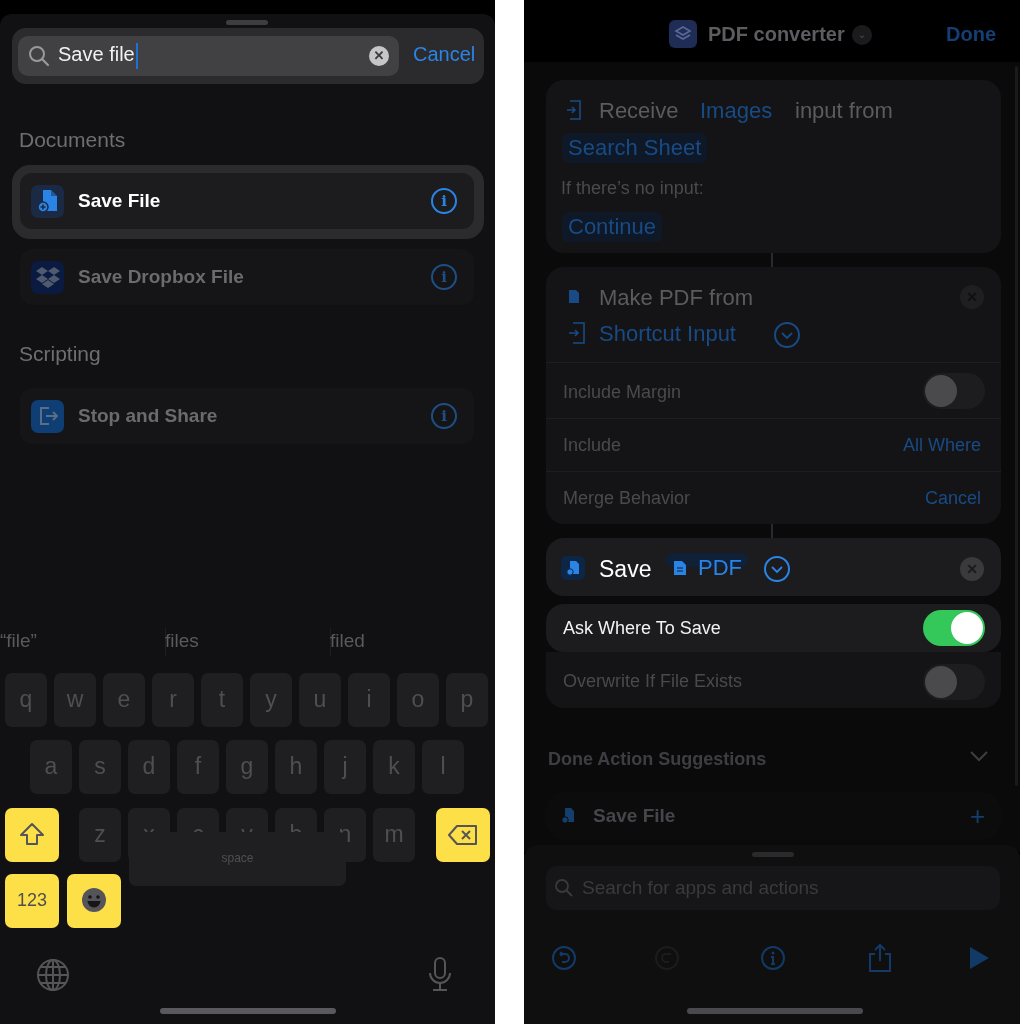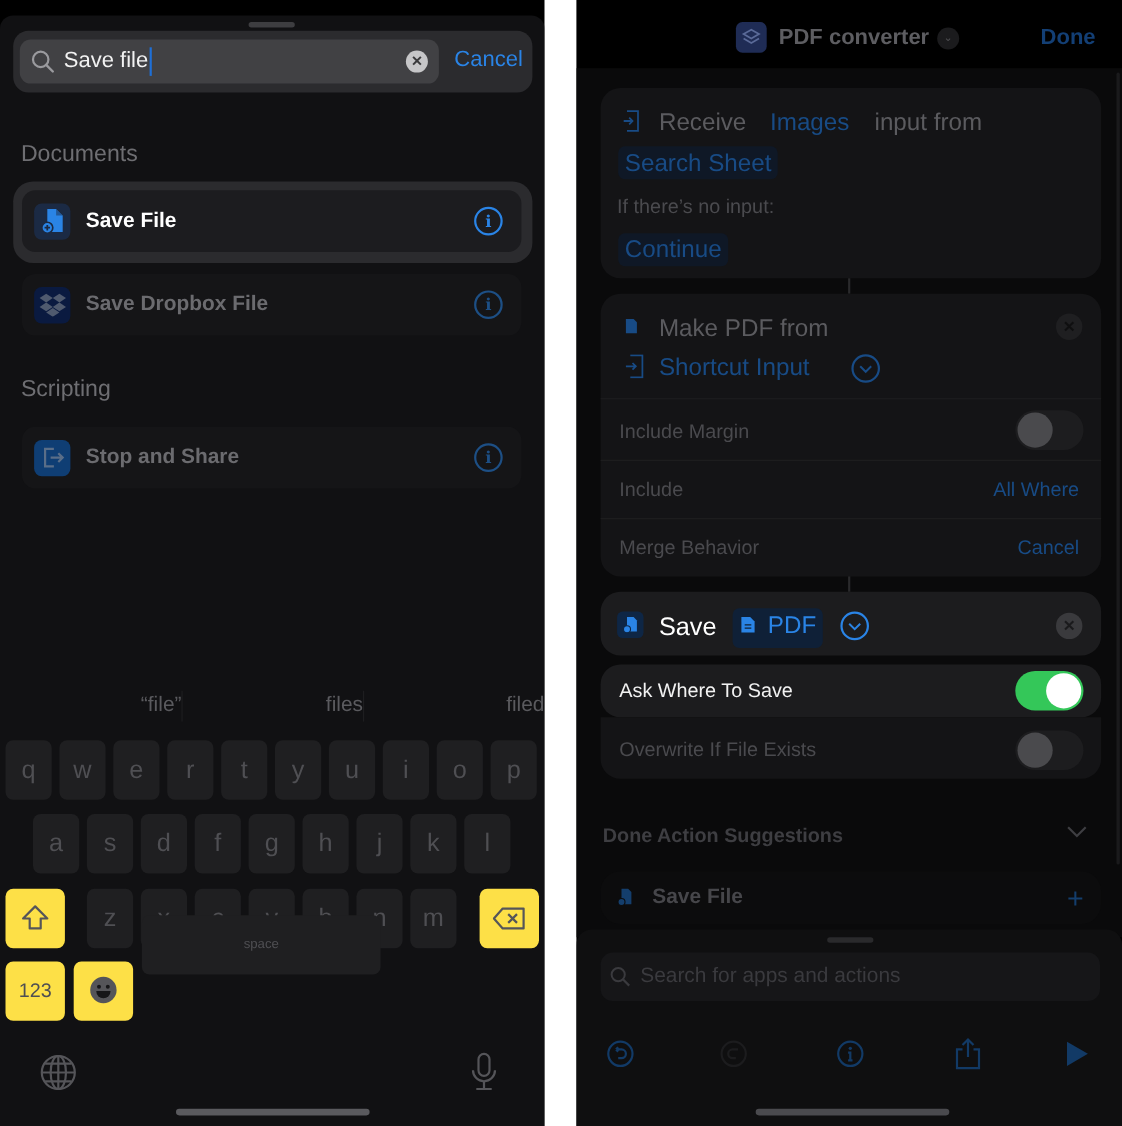--- a/index.html
+++ b/index.html
@@ -19,21 +19,21 @@
 .cancel{position:absolute;left:413px;top:43px;font-size:20px;color:#2a84e6}
 .section{position:absolute;left:19px;font-size:21px;color:#6e6e72}
 .row{position:absolute;left:20px;width:454px;height:56px;border-radius:12px;background:#151517;display:flex;align-items:center}
 .row .ic{width:33px;height:33px;border-radius:7px;margin-left:11px;display:flex;align-items:center;justify-content:center}
 .row .lbl{margin-left:14px;font-size:19px;font-weight:bold;color:#6b6b6f}
 .row .info{position:absolute;right:17px;top:15px;width:26px;height:26px;border-radius:50%;border:2px solid #1d4f85;color:#1d4f85;font-family:"DejaVu Serif",serif;font-size:15px;font-weight:bold;text-align:center;line-height:22px}
 .sel-outer{position:absolute;left:12px;top:165px;width:472px;height:74px;border-radius:18px;background:#2b2b2e}
 .row.sel{top:173px;background:#1c1c1f}
 .row.sel .lbl{color:#fff}
 .row.sel .info{border-color:#2a84e6;color:#2a84e6}
-.suggest{position:absolute;top:624px;height:34px;font-size:19px;color:#5a5a5e;text-align:right;line-height:34px}
+.suggest{position:absolute;top:624px;height:34px;font-size:19px;color:#5a5a5e;text-align:left;line-height:34px}
 .sug-div{position:absolute;top:628px;width:1px;height:28px;background:#1e1e20}
 .key{position:absolute;height:54px;border-radius:7px;background:#1f1f21;color:#4f4f53;font-size:23px;text-align:center;line-height:52px}
 .key.dark{background:#fde047}
 .key.blue{background:#0c2a52;color:#3e5a7e;font-size:18px}
 .home-bar{position:absolute;height:6px;border-radius:3px;background:#5a5a5e}
 
 .r-title-icon{position:absolute;left:145px;top:20px;width:28px;height:28px;border-radius:6px;background:#1f2c55;display:flex;align-items:center;justify-content:center}
 .r-title{position:absolute;left:184px;top:23px;font-size:20px;color:#5d5d61;font-weight:bold}
 .r-title-chev{position:absolute;left:328px;top:25px;width:20px;height:20px;border-radius:50%;background:#1b1b1d;color:#4e4e52;font-size:10px;text-align:center;line-height:20px}
 .r-done{position:absolute;left:422px;top:23px;font-size:20px;color:#133f75;font-weight:bold}
@@ -275,21 +275,21 @@
   <div class="conn" style="top:524px;height:14px"></div>
 
   <div class="card" style="top:538px;height:58px;background:#1c1c1e"></div>
   <div class="abs" style="left:37px;top:556px;width:24px;height:24px;border-radius:5px;background:#0e2645;display:flex;align-items:center;justify-content:center">
     <svg width="14" height="16" viewBox="0 0 14 16">
         <path d="M4 1h6l3 3v10H4z" fill="#2a84e6"></path>
         <circle cx="4" cy="12" r="3.2" fill="#2a84e6" stroke="#0e2645" stroke-width="1"></circle>
       </svg>
   </div>
   <div class="card-text" style="left:75px;top:556px;color:#fff;font-size:23px">Save</div>
-  <div class="abs" style="left:142px;top:553px;width:82px;height:36px;border-radius:6px;background:#0f2037">
+  <div class="abs" style="left:142px;top:553px;width:82px;height:14px;border-radius:6px;background:#0f2037">
     <svg width="14" height="16" viewBox="0 0 14 16" style="position:absolute;left:7px;top:7px">
         <path d="M1 1h8l4 4v10H1z" fill="#2a84e6"></path>
         <path d="M4 8h6M4 11h6" stroke="#0f2037" stroke-width="1.2"></path>
       </svg>
     <span style="position:absolute;left:32px;top:2px;font-size:22px;color:#2a84e6">PDF</span>
   </div>
   <div class="abs" style="left:240px;top:556px;width:26px;height:26px;border-radius:50%;border:2px solid #2a84e6">
     <svg width="22" height="22" viewBox="0 0 22 22">
         <path d="M6 9l5 5 5-5" fill="none" stroke="#2a84e6" stroke-width="1.8"></path>
       </svg>

